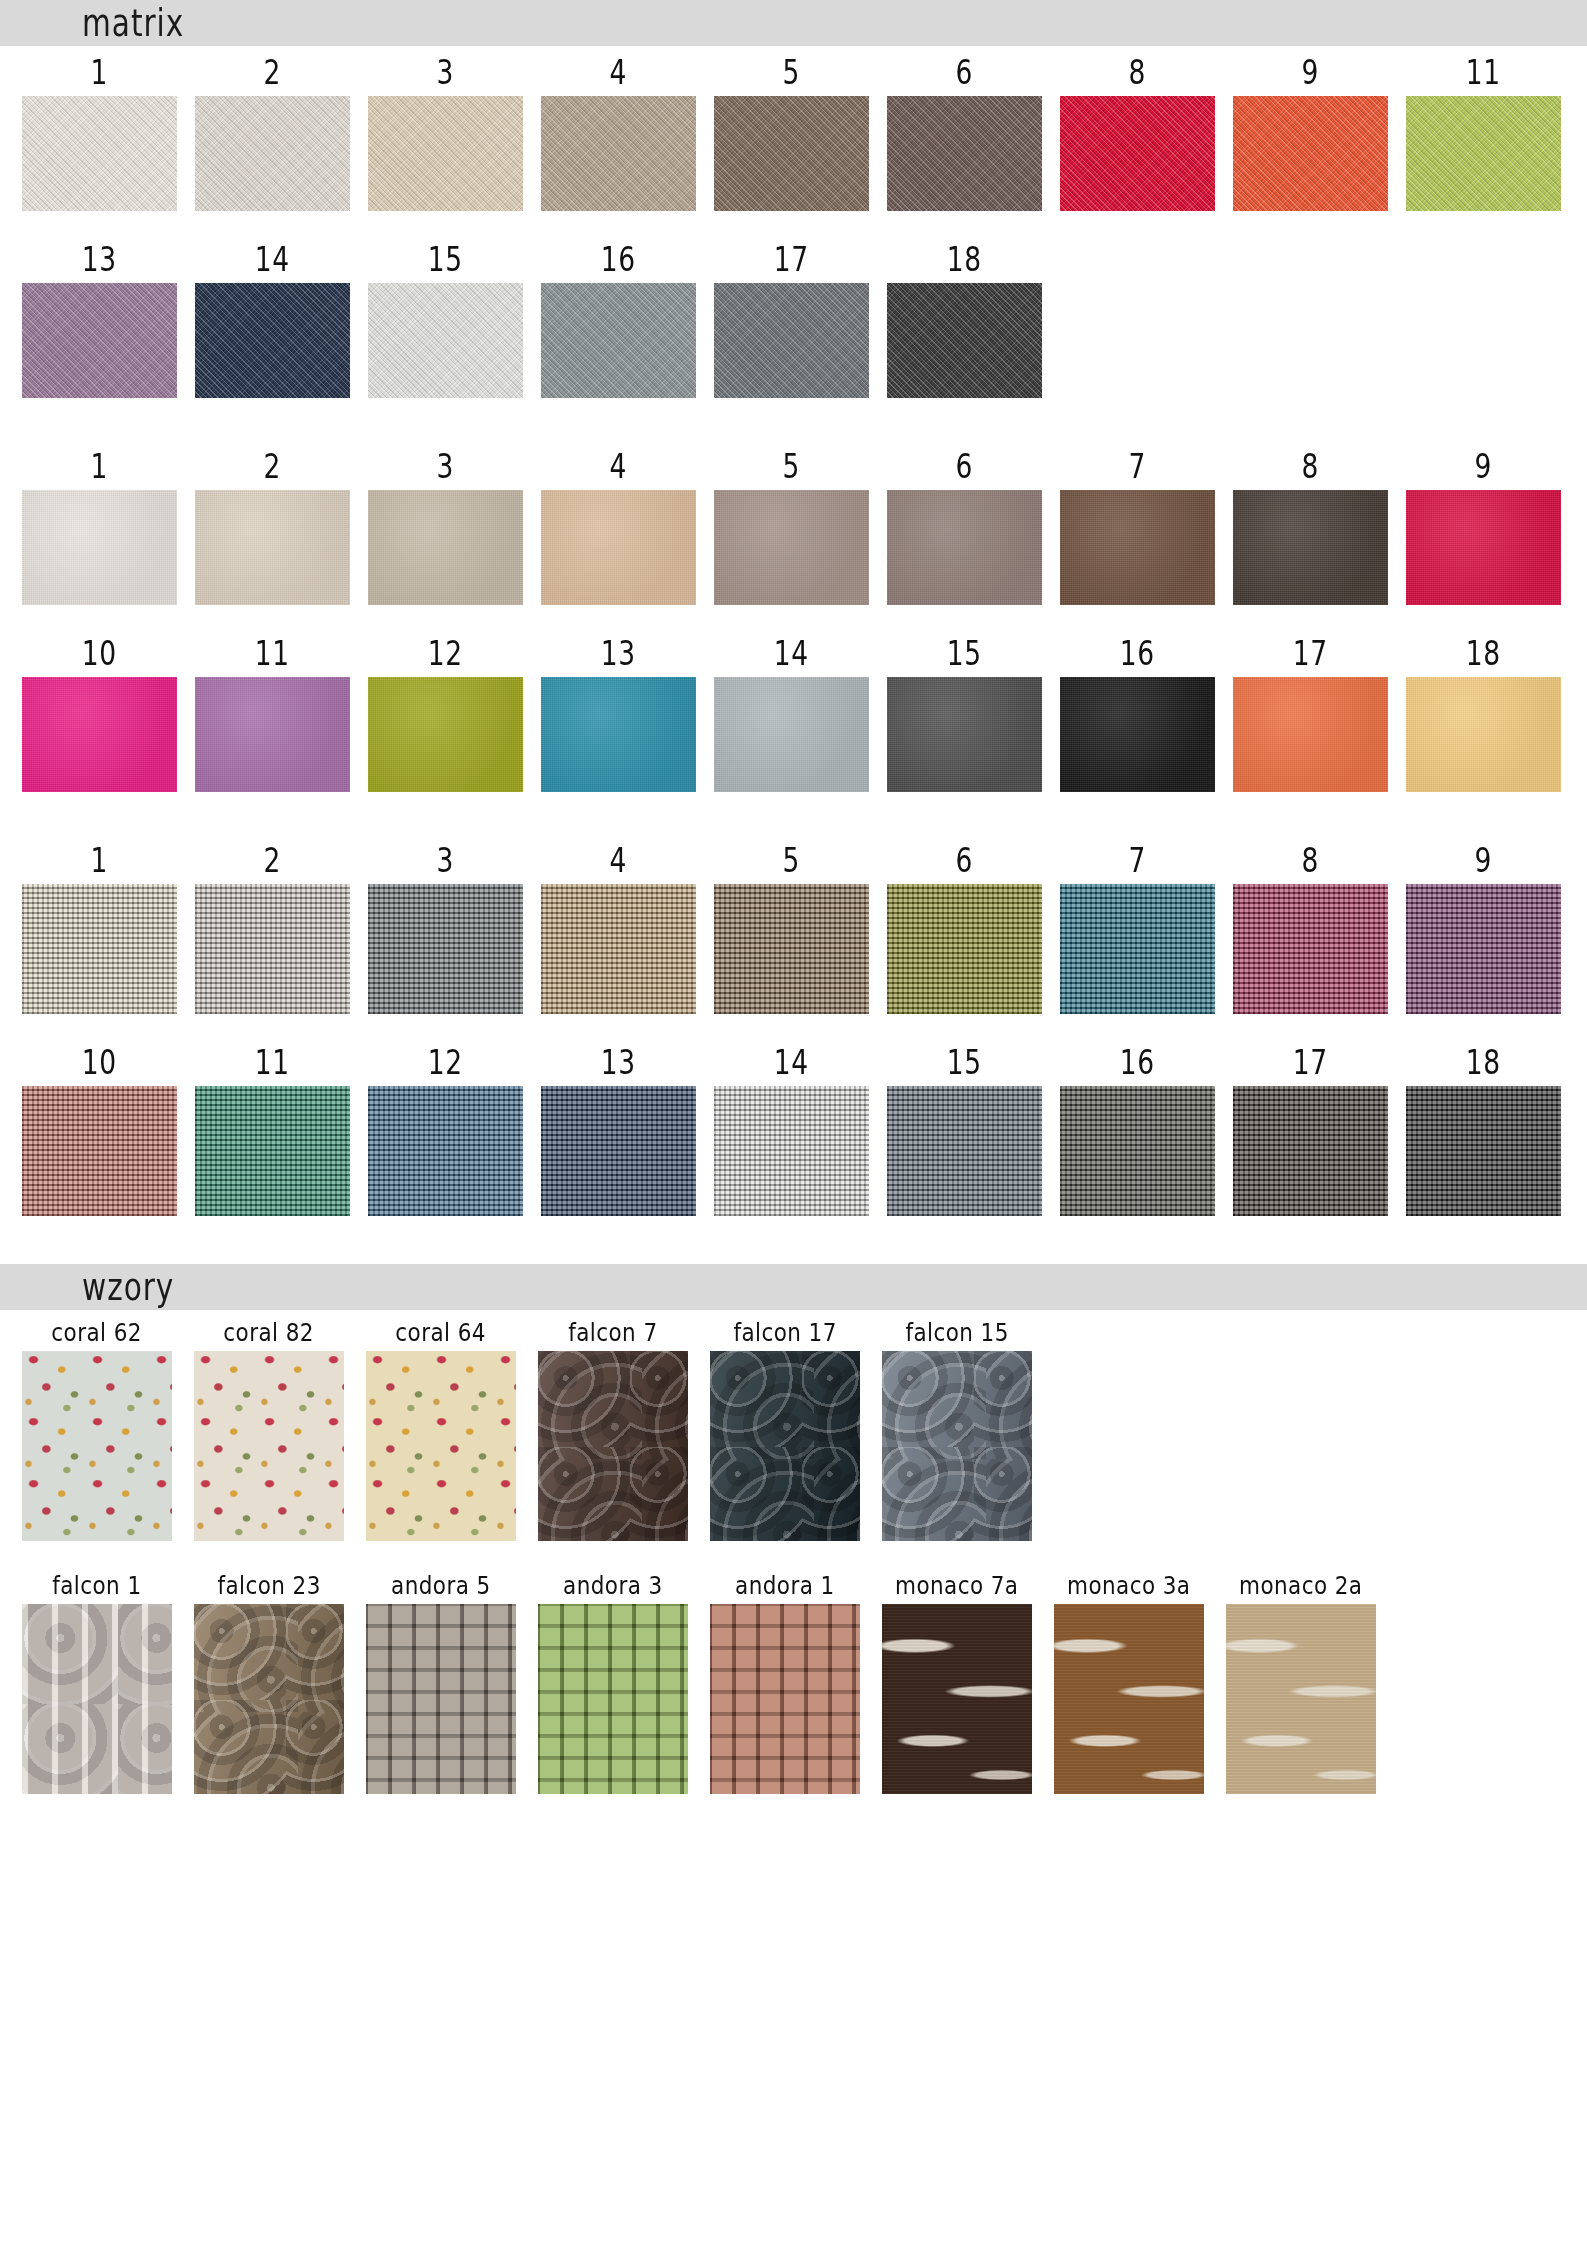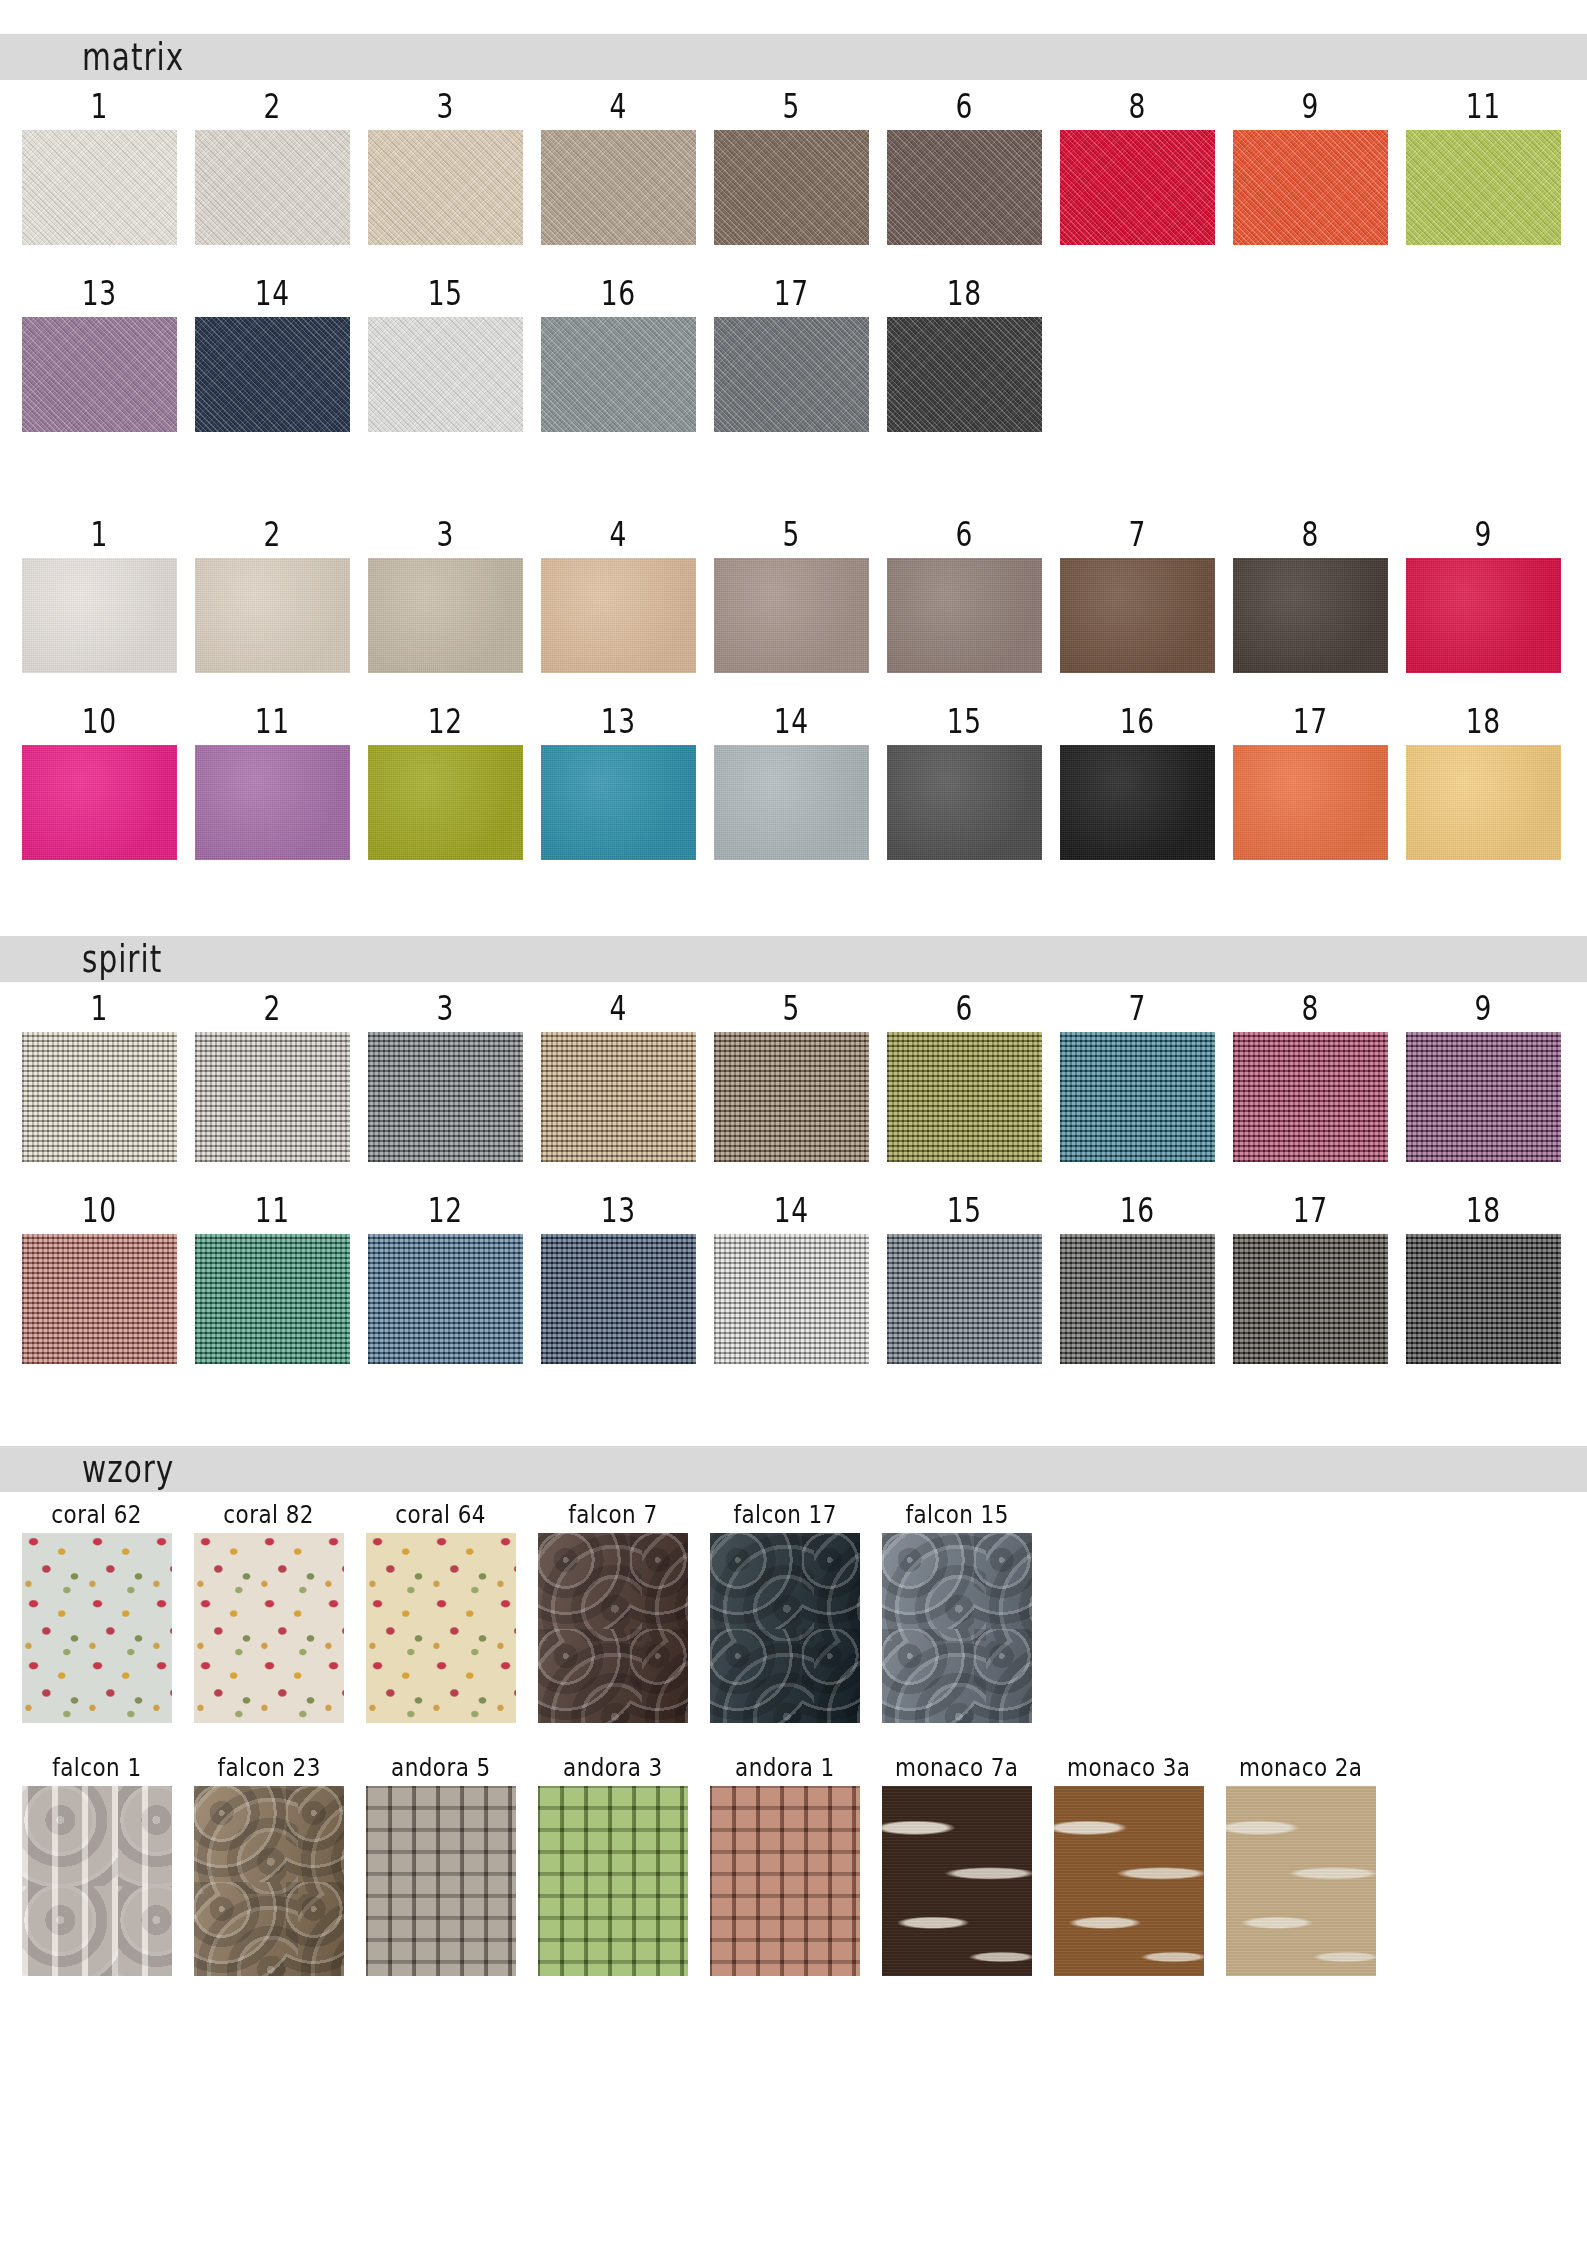--- a/index.html
+++ b/index.html
@@ -6,21 +6,21 @@
   html,body{margin:0;padding:0;background:#ffffff;}
   body{
     width:1587px;height:2245px;
     font-family:"Liberation Sans", sans-serif;
     -webkit-font-smoothing:antialiased;
     overflow:hidden;
   }
   .page{position:relative;width:1587px;height:2245px;background:#fff;}
 
   
-  .section{position:relative;width:100%;margin-top:34px;}
+  .section{position:relative;width:100%;}
   .section-header{
     width:100%;
     background:#d9d9d9;
     height:46px;
     display:flex;align-items:center;
     box-sizing:border-box;
   }
   .section-title{
     margin-left:82px;
     font-family:"DejaVu Sans", sans-serif;
@@ -314,23 +314,20 @@
             </div>
             <div class="cell">
               <div class="cell-label">18</div>
               <div class="swatch tx tw-velvet" style="background-color: rgb(251, 210, 128);"></div>
             </div>
           </div>
         </div>
       </div>
       <div class="spacer-section"></div>
       <div class="section weave">
-        <div class="section-header">
-          <div class="section-title">spirit</div>
-        </div>
         <div class="rows">
           <div class="row">
             <div class="cell">
               <div class="cell-label">1</div>
               <div class="swatch tx tw-basket" style="background-color: rgb(221, 213, 194);"></div>
             </div>
             <div class="cell">
               <div class="cell-label">2</div>
               <div class="swatch tx tw-basket" style="background-color: rgb(205, 197, 191);"></div>
             </div>

